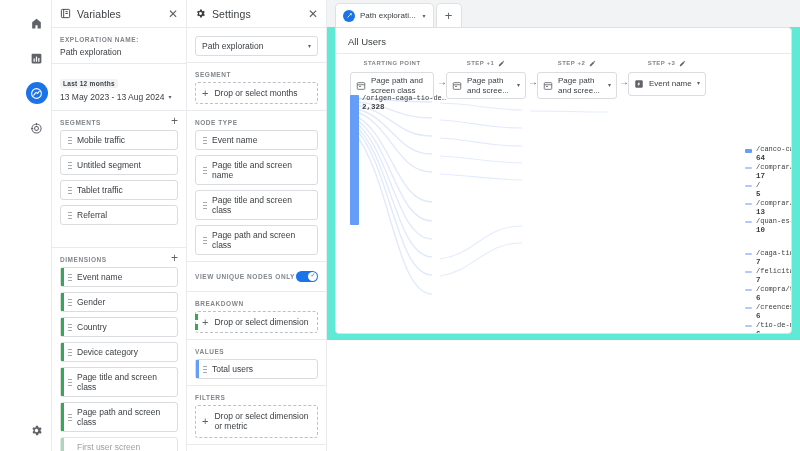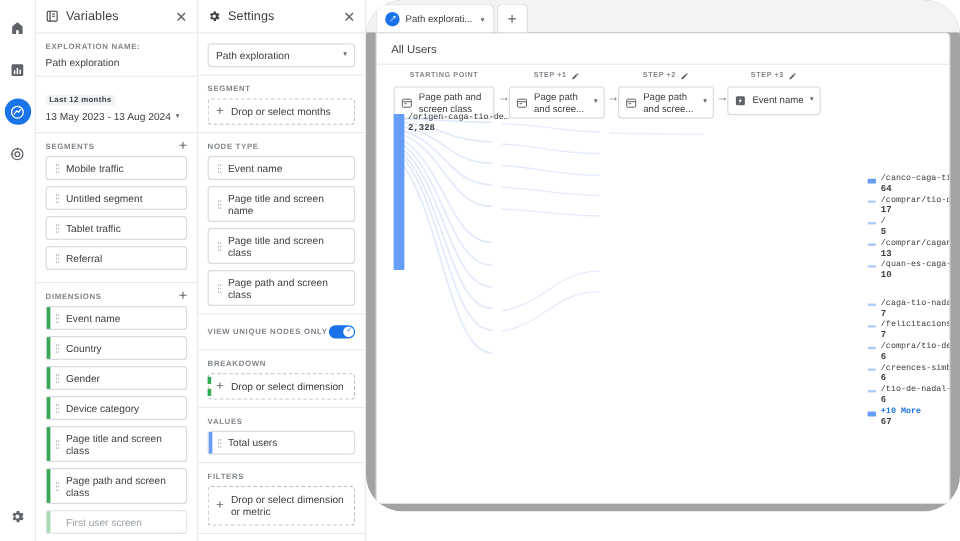--- a/index.html
+++ b/index.html
@@ -5,21 +5,21 @@
   * { box-sizing: border-box; }
   html, body {
     margin: 0; padding: 0;
     width: 800px; height: 451px;
     overflow: hidden;
     background: #fff;
     font-family: "Liberation Sans", sans-serif;
     color: #202124;
     -webkit-font-smoothing: antialiased;
   }
-  .app { position: relative; width: 800px; height: 451px; display: flex; background: #fff; }
+  .app { position: relative; width: 800px; height: 451px; display: flex; background: #fff; padding-left: 22px; }
 
   
   .rail {
     width: 30px; height: 451px;
     background: #fff;
     border-right: 1px solid #e8eaed;
     display: flex; flex-direction: column; align-items: center;
     padding-top: 12px;
     flex: 0 0 30px;
   }
@@ -137,21 +137,21 @@
     content: "✓"; position: absolute; right: 2.4px; top: -0.2px; font-size: 6px; color: #1a73e8; z-index: 2;
   }
 
   .select-box {
     border: 1px solid #dadce0; border-radius: 3px; height: 20px;
     display: flex; align-items: center; justify-content: space-between;
     padding: 0 6px; font-size: 8.5px; color: #3c4043; cursor: pointer;
   }
 
   
-  .main { flex: 1 1 auto; height: 426px; background: #a3a3a3; position: relative; overflow: hidden; border-radius: 30px; }
+  .main { flex: 1 1 auto; height: 340px; background: #5eead4; position: relative; overflow: hidden; }
   .tabbar { height: 27px; display: flex; align-items: flex-end; padding-left: 8px; background: #f1f3f4; }
   .tab {
     height: 24px; background: #fff; border: 1px solid #e0e0e0; border-bottom: none;
     border-radius: 5px 5px 0 0;
     display: flex; align-items: center; gap: 5px; padding: 0 7px;
     font-size: 8px; color: #3c4043; cursor: pointer;
   }
   .tab .dot {
     width: 12px; height: 12px; border-radius: 50%; background: #1a73e8;
     display: flex; align-items: center; justify-content: center; color: #fff;
@@ -285,42 +285,42 @@
         <span class="clabel">Mobile traffic</span>
       </div>
       <div class="chip">
         <span class="grip"></span>
         <span class="clabel">Untitled segment</span>
       </div>
       <div class="chip">
         <span class="grip"></span>
         <span class="clabel">Tablet traffic</span>
       </div>
-      <div class="chip" style="margin-bottom:4px">
+      <div class="chip" style="margin-bottom:16px">
         <span class="grip"></span>
         <span class="clabel">Referral</span>
       </div>
     </div>
 
     <div class="sec">
       <div class="sec-head">
         <span class="sec-label">DIMENSIONS</span>
         <span class="plus">+</span>
       </div>
       <div class="chip dim">
         <span class="grip"></span>
         <span class="clabel">Event name</span>
       </div>
       <div class="chip dim">
         <span class="grip"></span>
+        <span class="clabel">Gender</span>
+      </div>
+      <div class="chip dim">
+        <span class="grip"></span>
         <span class="clabel">Country</span>
-      </div>
-      <div class="chip dim">
-        <span class="grip"></span>
-        <span class="clabel">Gender</span>
       </div>
       <div class="chip dim">
         <span class="grip"></span>
         <span class="clabel">Device category</span>
       </div>
       <div class="chip dim">
         <span class="grip"></span>
         <span class="clabel" style="white-space:normal">Page title and screen class</span>
       </div>
       <div class="chip dim">

